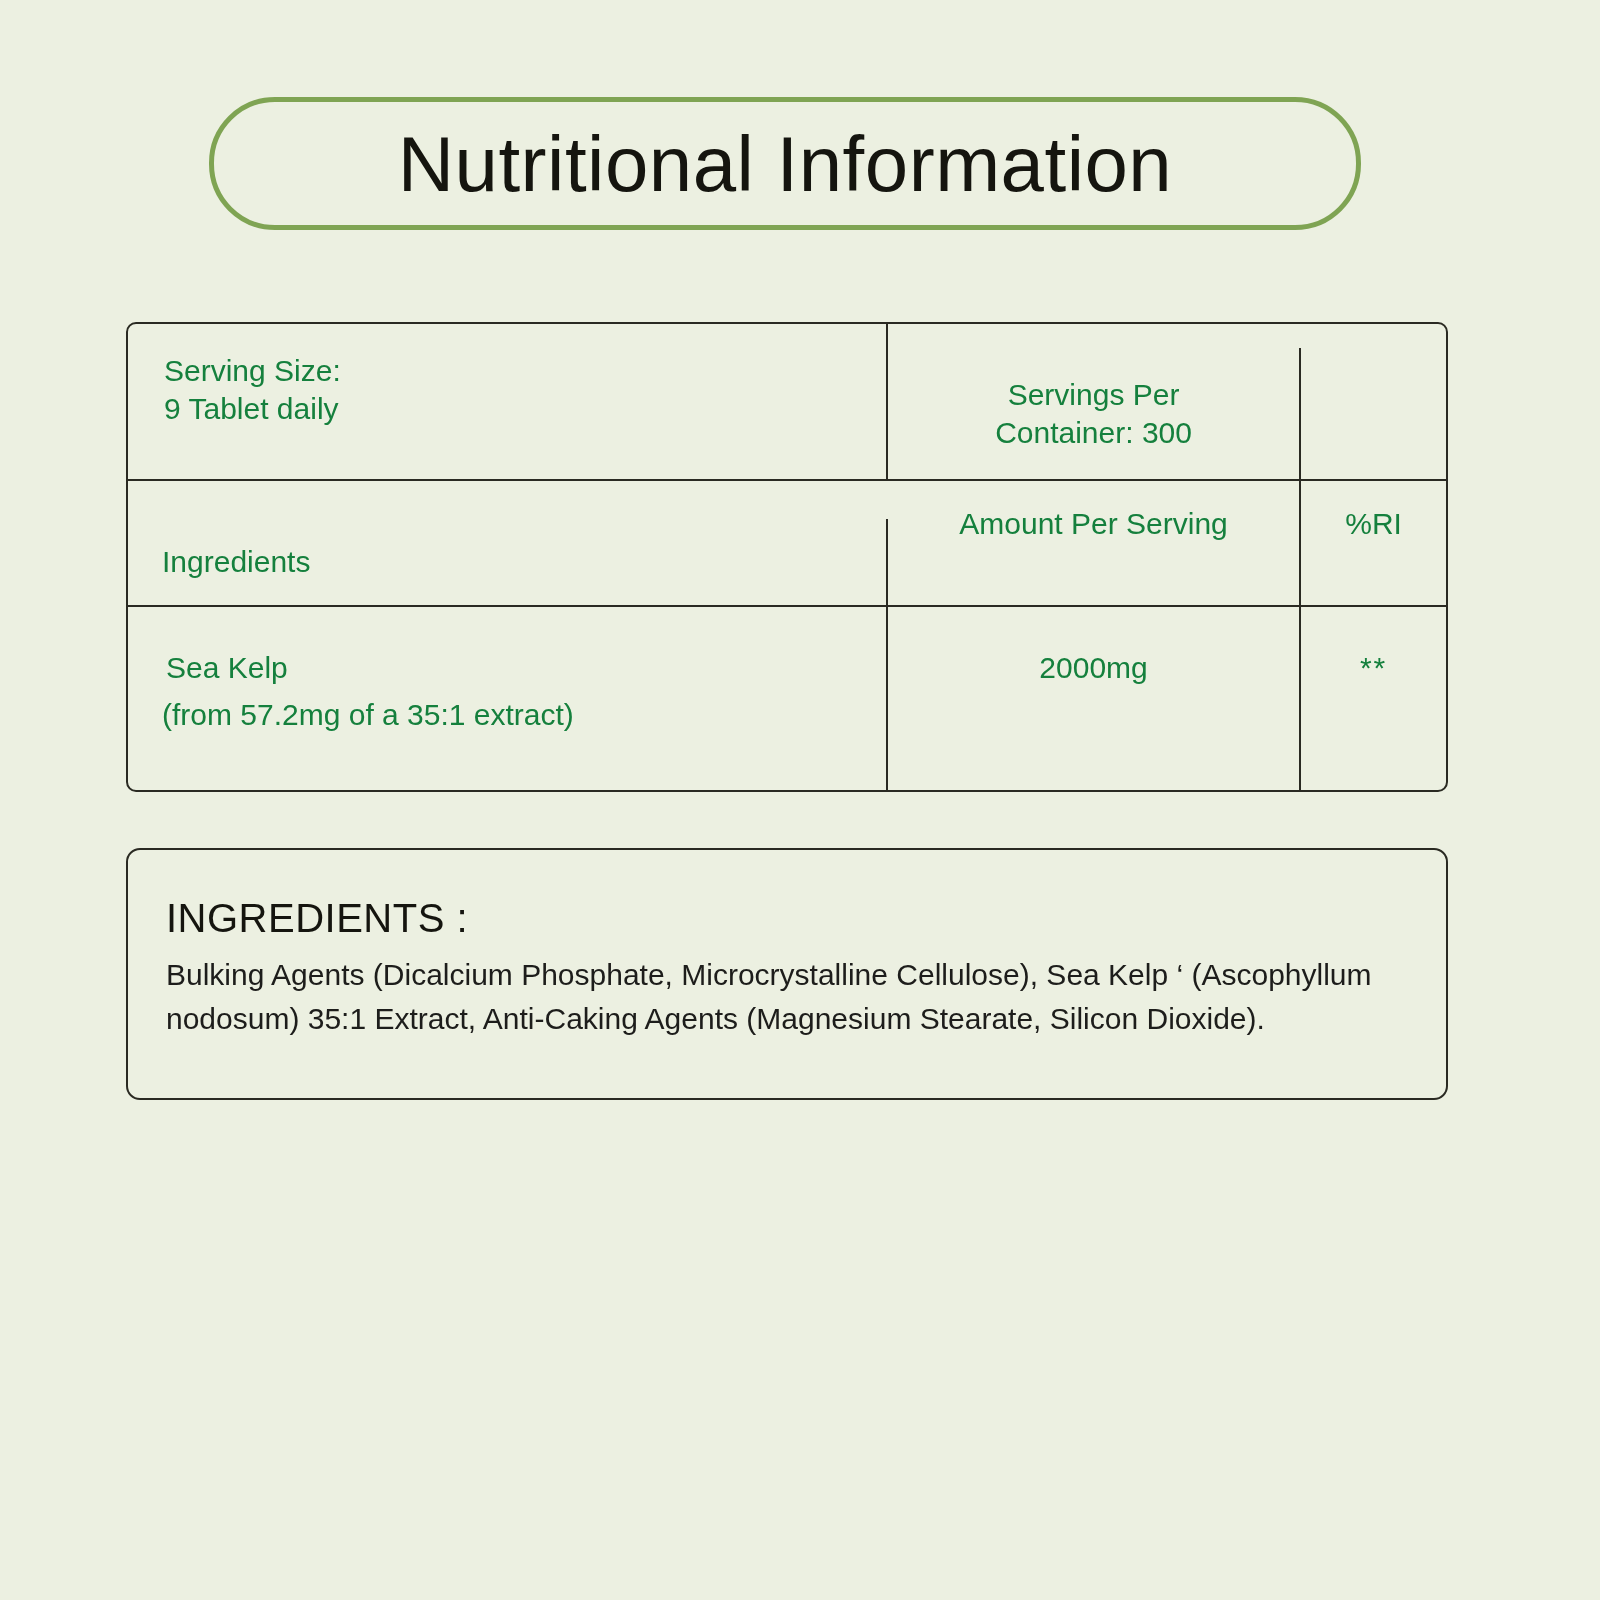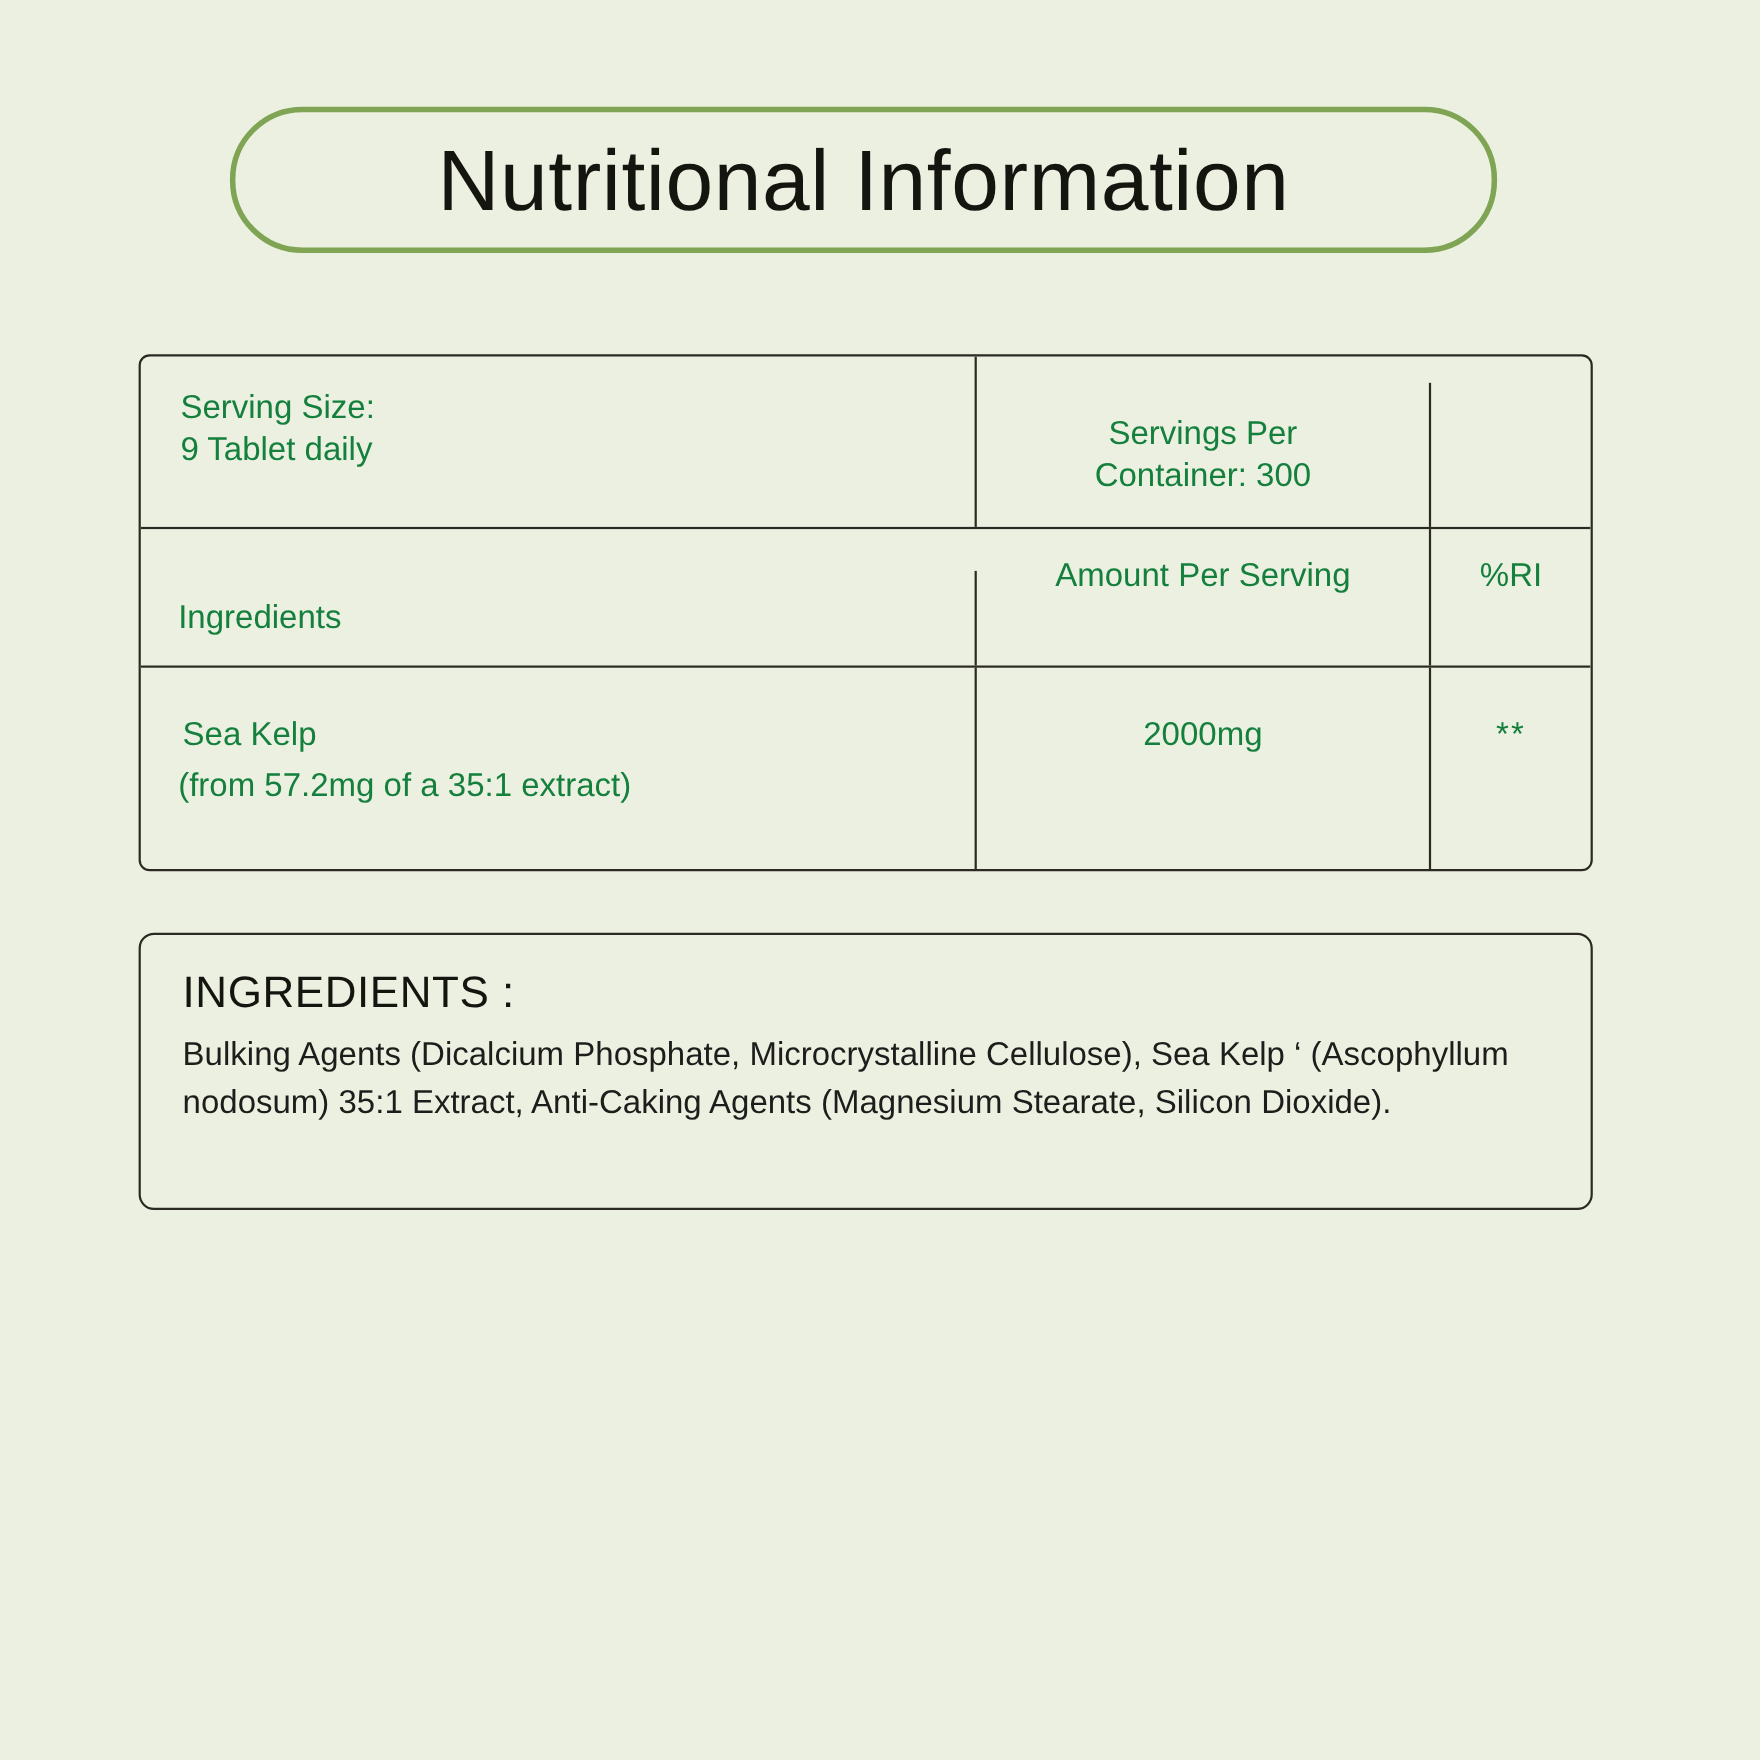--- a/index.html
+++ b/index.html
@@ -137,21 +137,21 @@
     width: 1322px;
     height: 252px;
     border: 2px solid #2a2a22;
     border-radius: 14px;
     box-sizing: border-box;
     padding: 30px 38px 0 38px;
   }
   .ingredients-title {
     font-size: 40px;
     letter-spacing: 0.5px;
-    margin: 0 0 12px 0;
+    margin: 16px 0 12px 0;
     color: #15150f;
   }
   .ingredients-body {
     font-size: 30px;
     line-height: 1.45;
     color: #1d1d1b;
   }
 </style>
 </head>
 <body>

